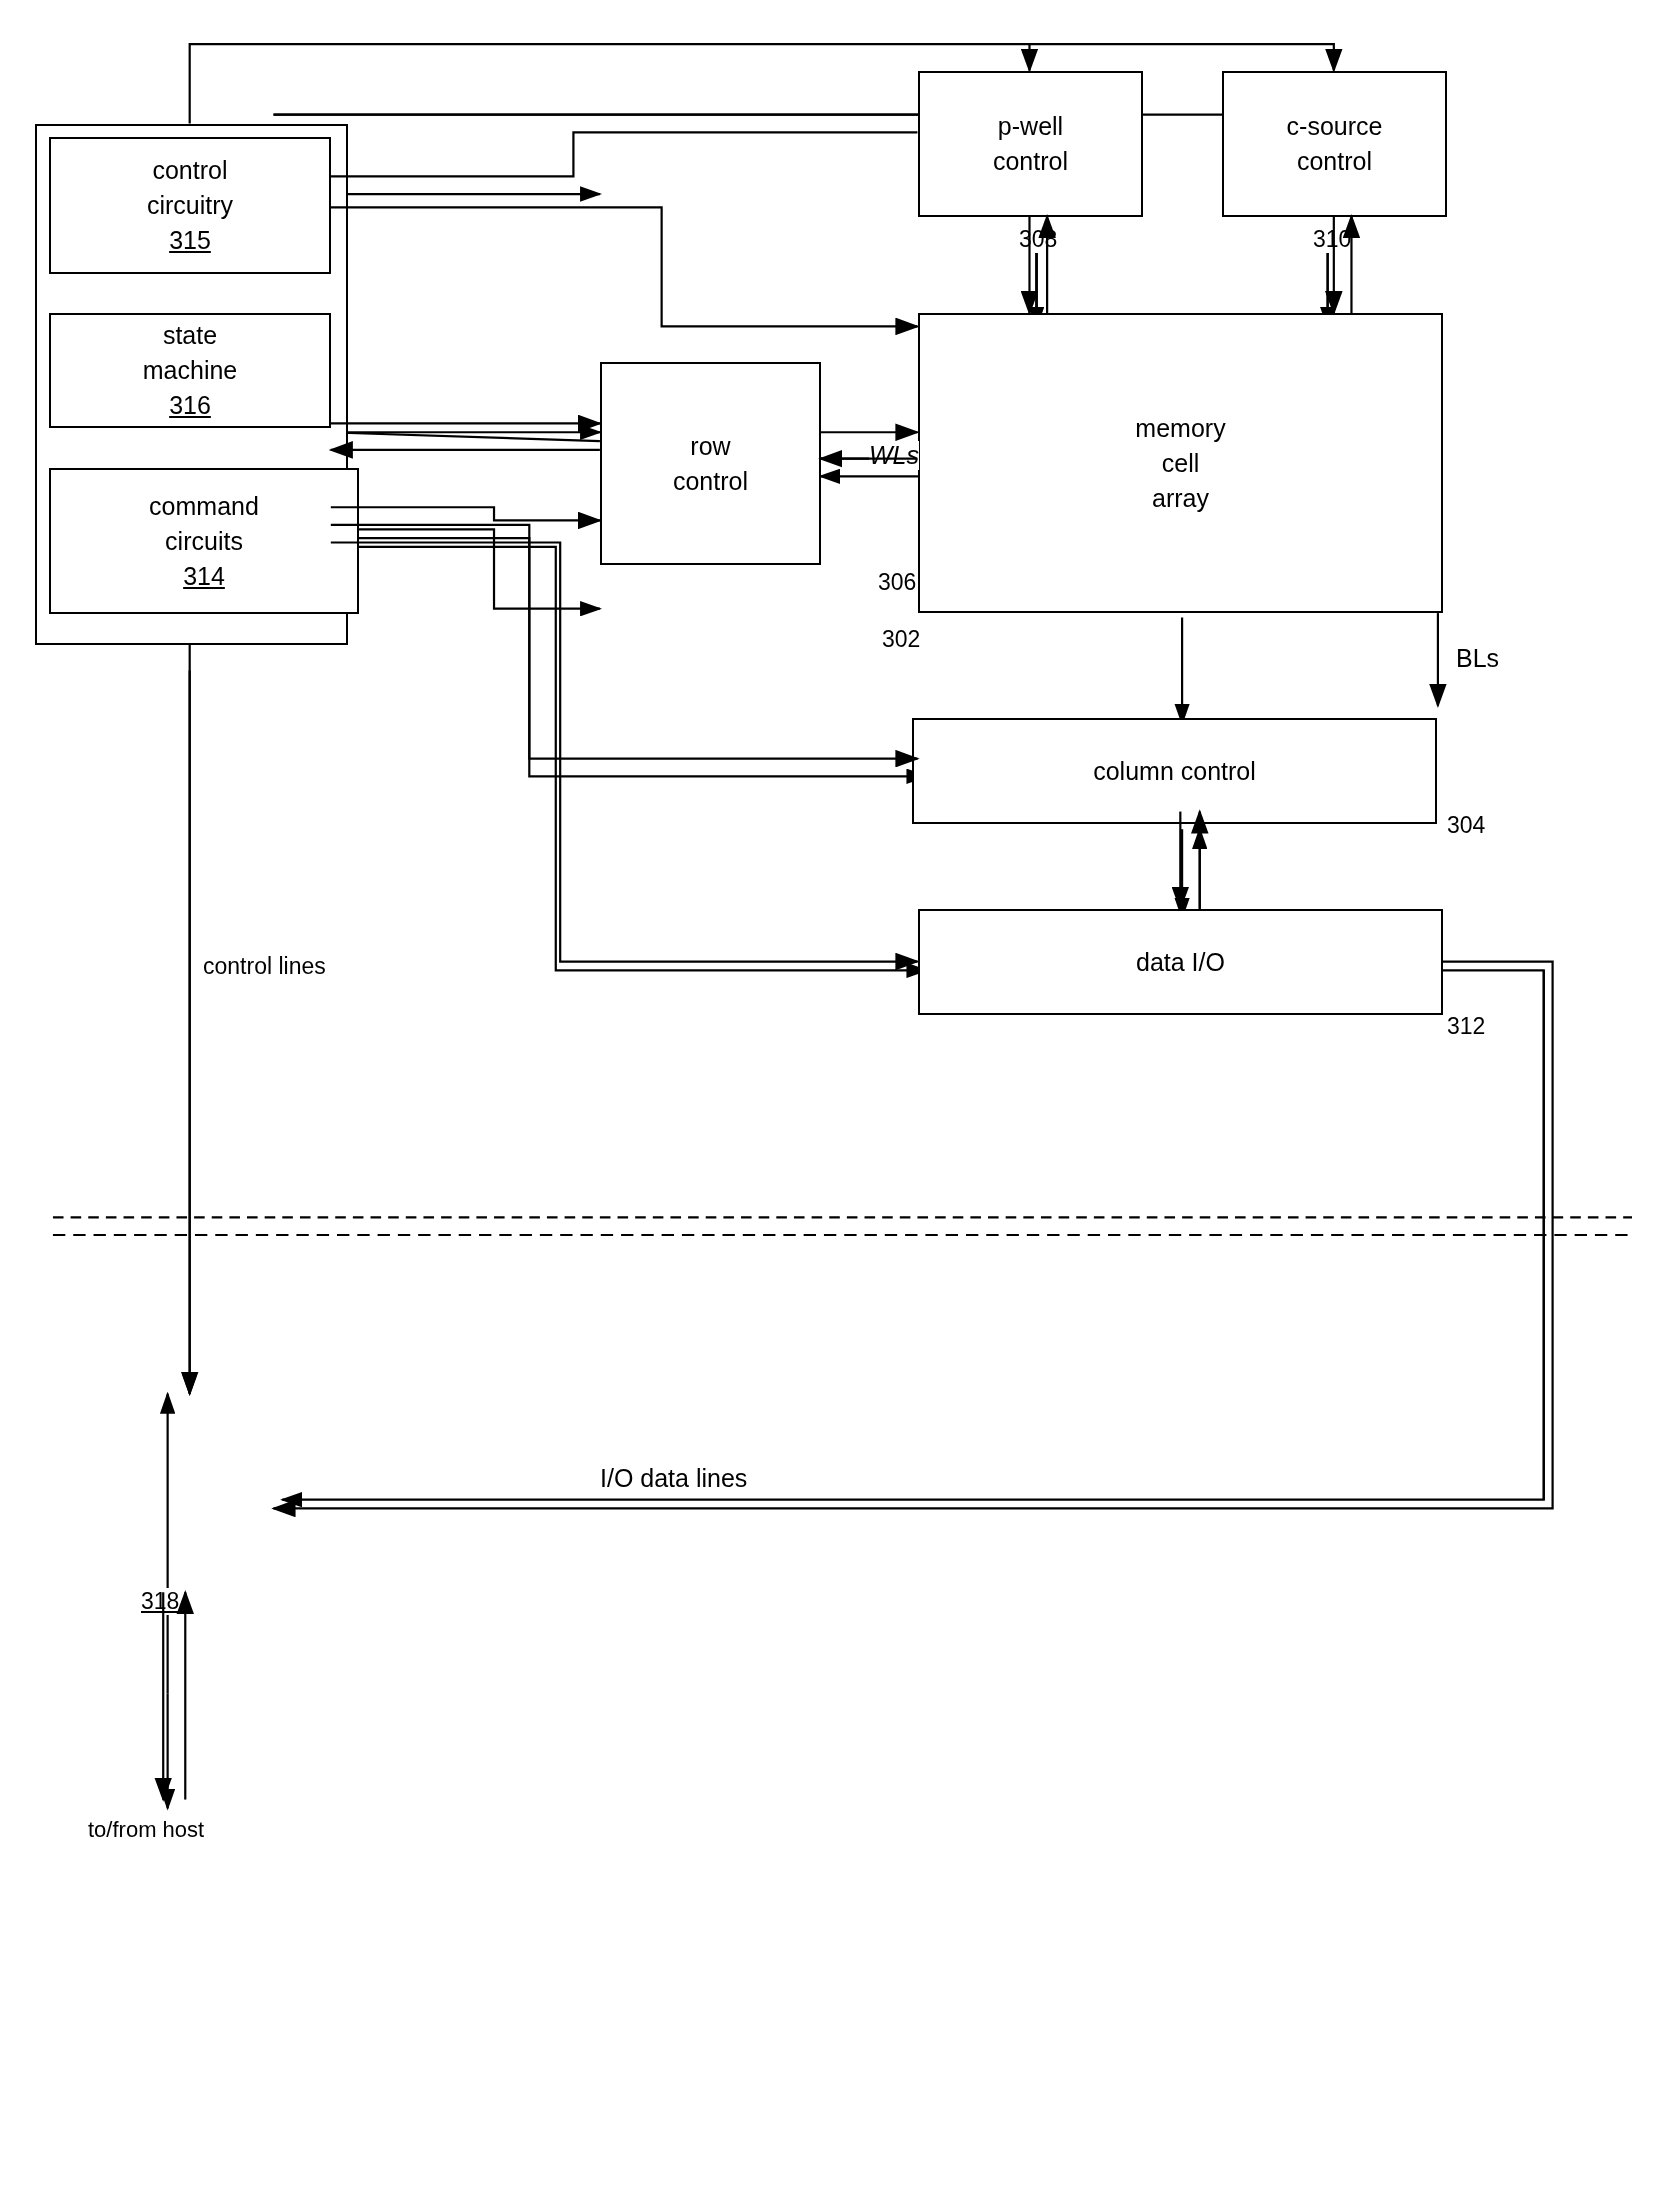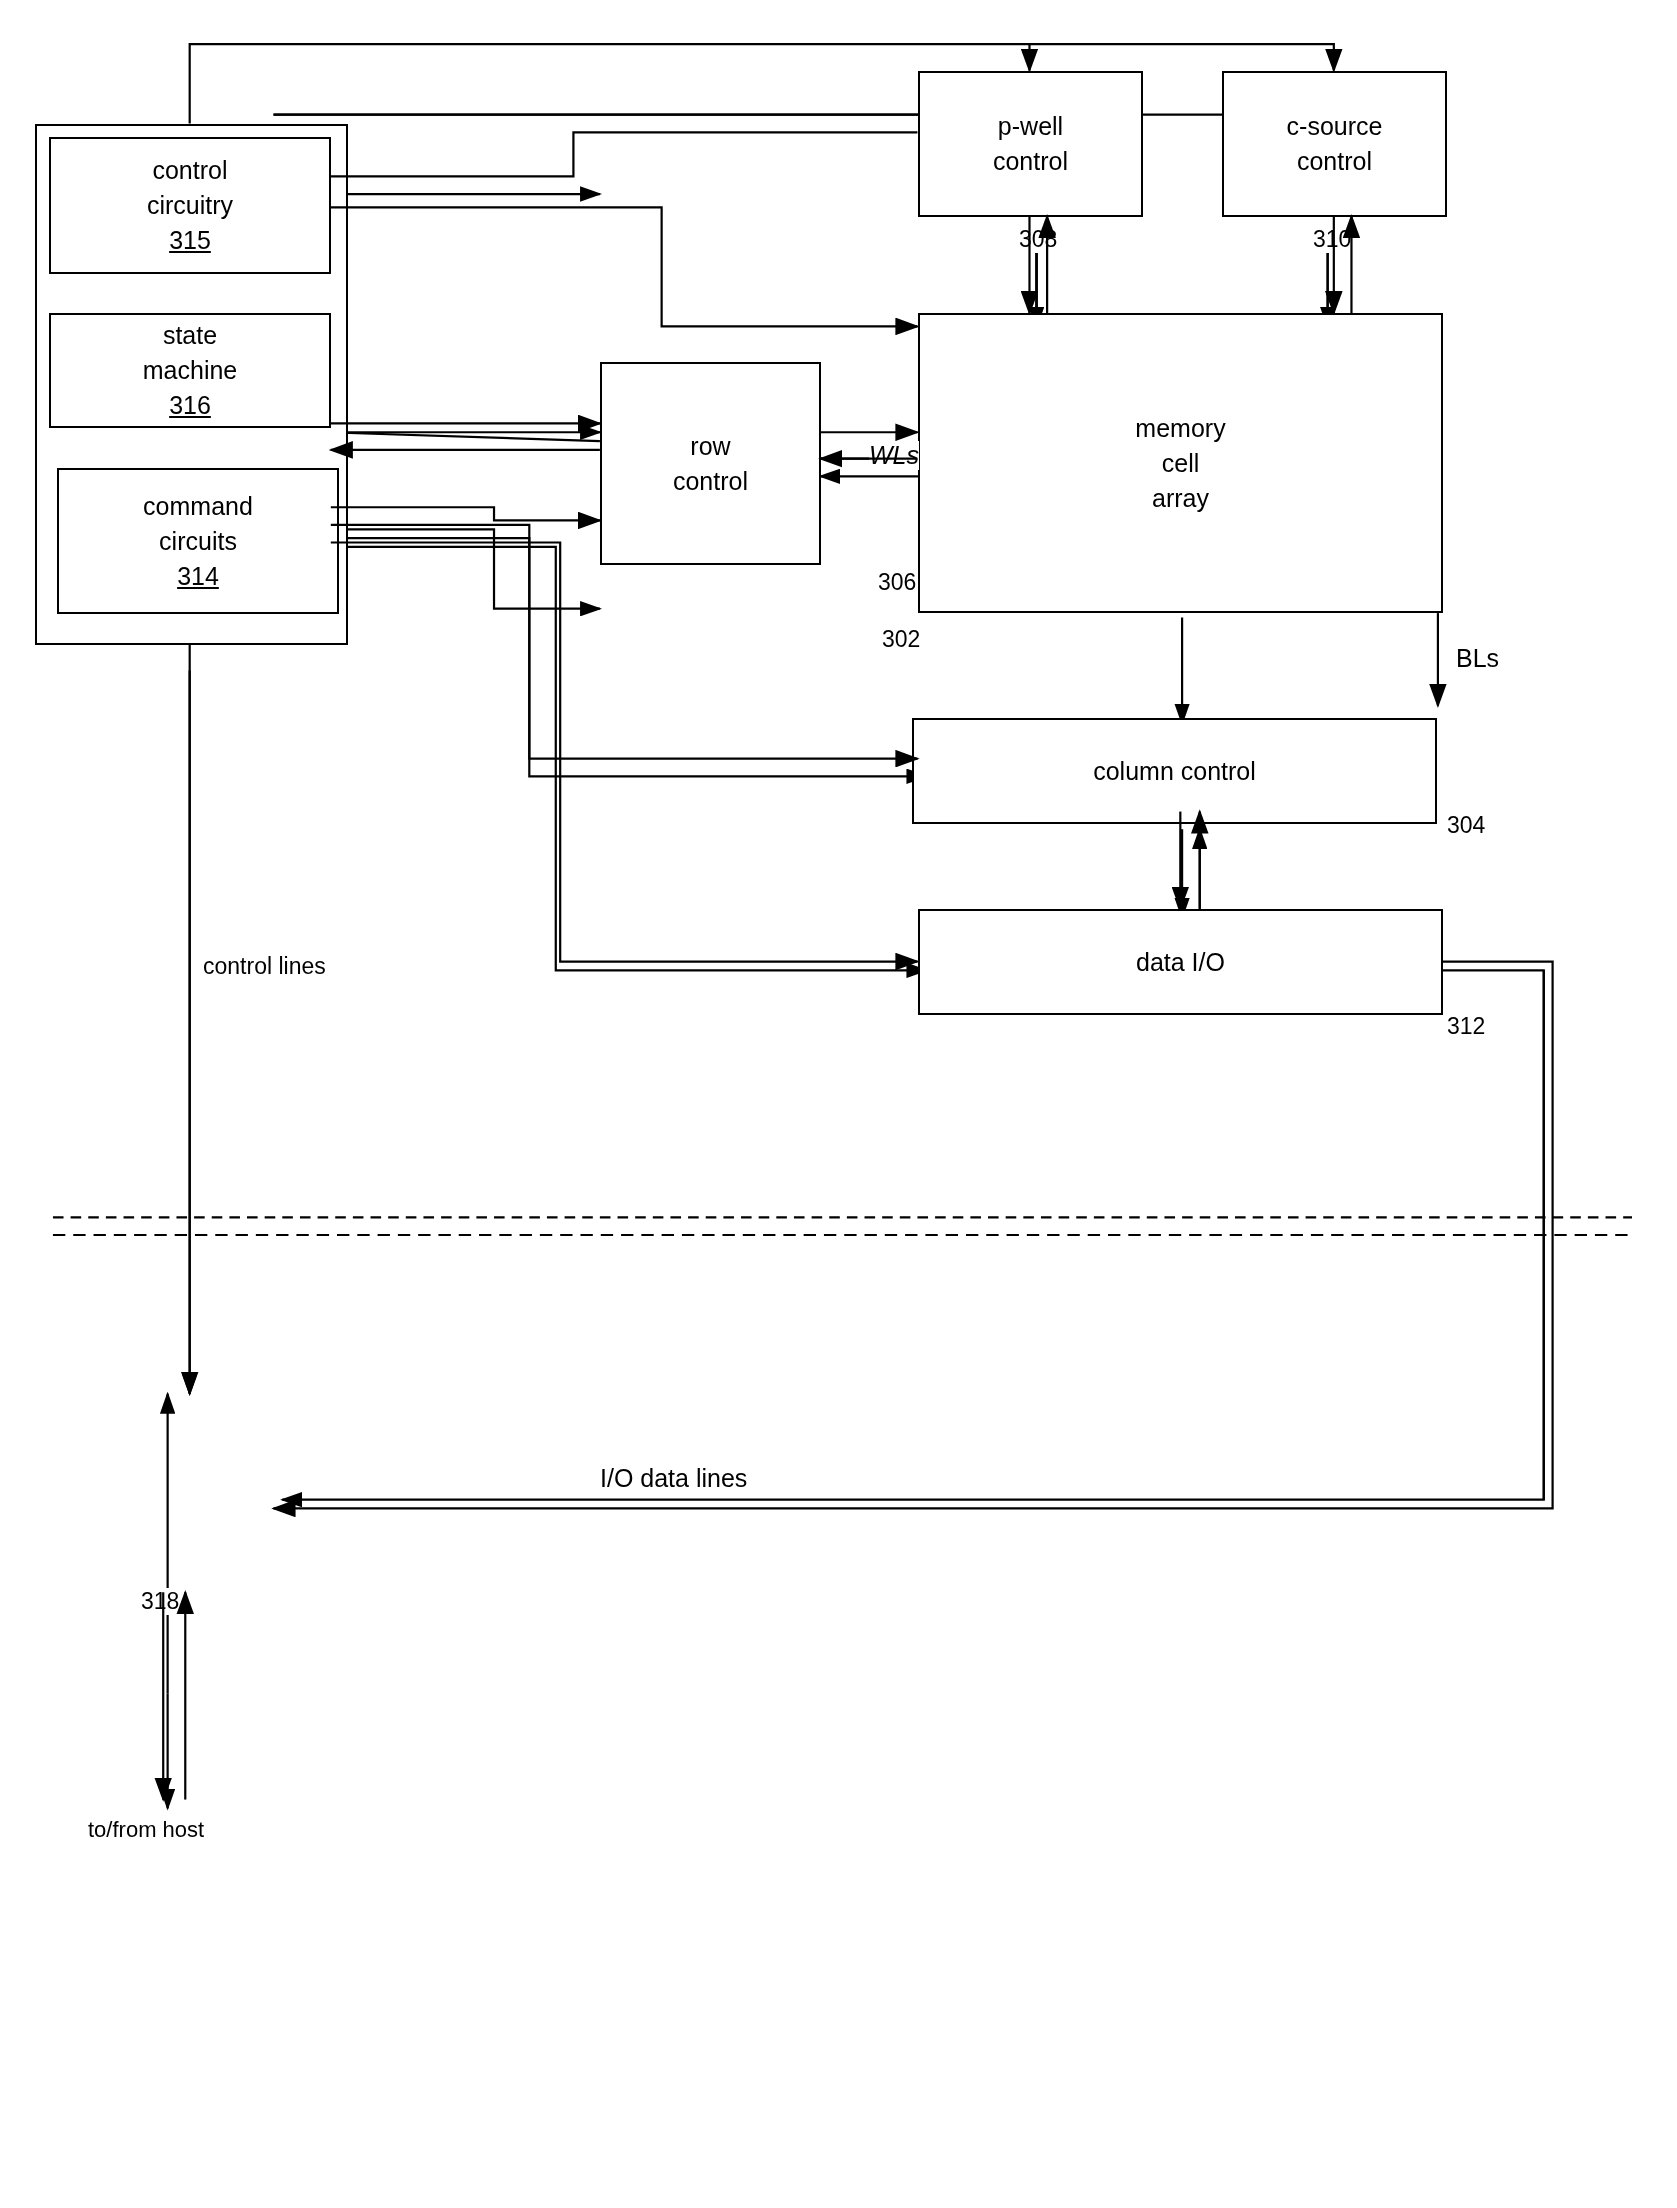--- a/index.html
+++ b/index.html
@@ -140,21 +140,21 @@
     </div>
   </div>
 
   <div class="box" style="left:49px; top:313px; width:282px; height:115px; z-index:2;">
     <div>
       <div style="font-size:25px;">state<br>machine</div>
       <div><span class="underline">316</span></div>
     </div>
   </div>
 
-  <div class="box" style="left:49px; top:468px; width:282px; height:146px; z-index:2;margin-left:8px;">
+  <div class="box" style="left:49px; top:468px; width:310px; height:146px; z-index:2;">
     <div>
       <div style="font-size:25px;">command<br>circuits</div>
       <div><span class="underline">314</span></div>
     </div>
   </div>
 
   <div class="box" style="left:600px; top:362px; width:221px; height:203px; z-index:2;">
     <div style="font-size:25px;">row<br>control</div>
   </div>
 
@@ -178,21 +178,21 @@
     <div style="font-size:25px;">data I/O</div>
   </div>
 
 
   <div class="arrow-label" style="left:878px; top:569px; z-index:3;">306</div>
   <div class="arrow-label" style="left:882px; top:626px; z-index:3;">302</div>
   <div class="arrow-label" style="left:1019px; top:226px; z-index:3;">308</div>
   <div class="arrow-label" style="left:1313px; top:226px; z-index:3;">310</div>
   <div class="arrow-label" style="left:1447px; top:812px; z-index:3;">304</div>
   <div class="arrow-label" style="left:1447px; top:1013px; z-index:3;">312</div>
-  <div class="arrow-label" style="left:141px; top:1588px; z-index:3;">318</div>
+  <div class="arrow-label" style="left:141px; top:1588px; z-index:3;text-decoration:underline;">318</div>
 
   <div class="arrow-label" style="left:869px; top:441px; font-size:25px; z-index:3;font-style:italic;">WLs</div>
 
   <div class="arrow-label" style="left:1456px; top:644px; font-size:25px; z-index:3;">BLs</div>
 
   <div class="arrow-label" style="left:203px; top:953px; font-size:23px; z-index:3;">control lines</div>
 
   <div class="arrow-label" style="left:600px; top:1464px; font-size:25px; z-index:3;">I/O data lines</div>
 
   <div class="arrow-label" style="left:88px; top:1817px; font-size:22px; z-index:3;">to/from host</div>

